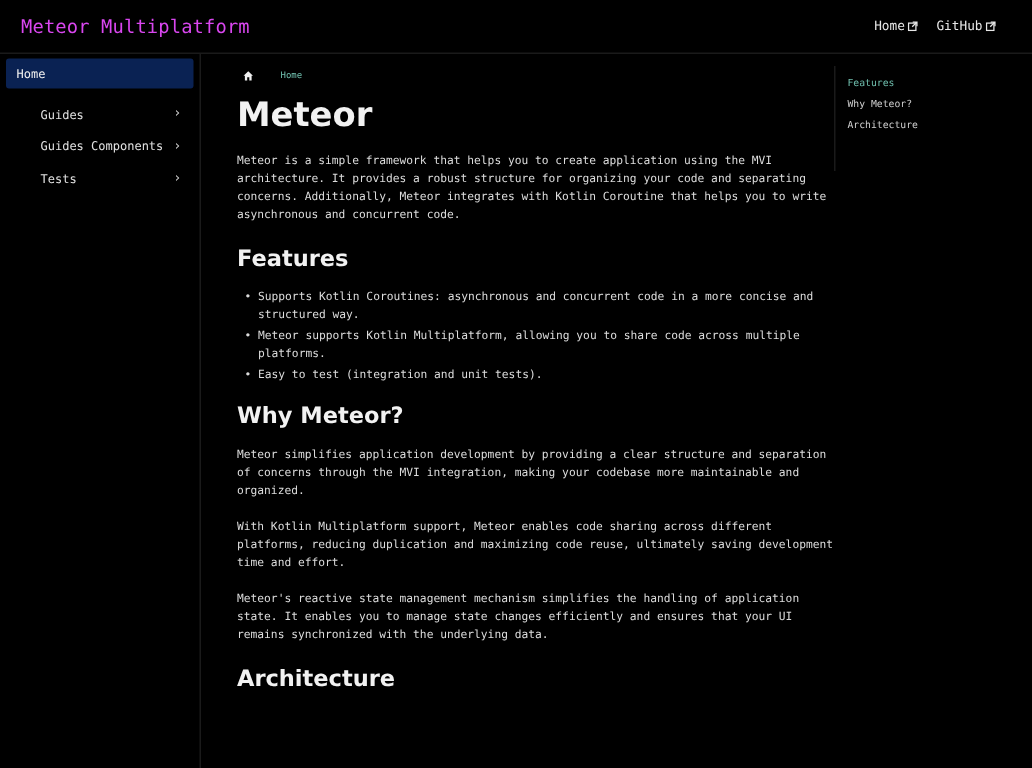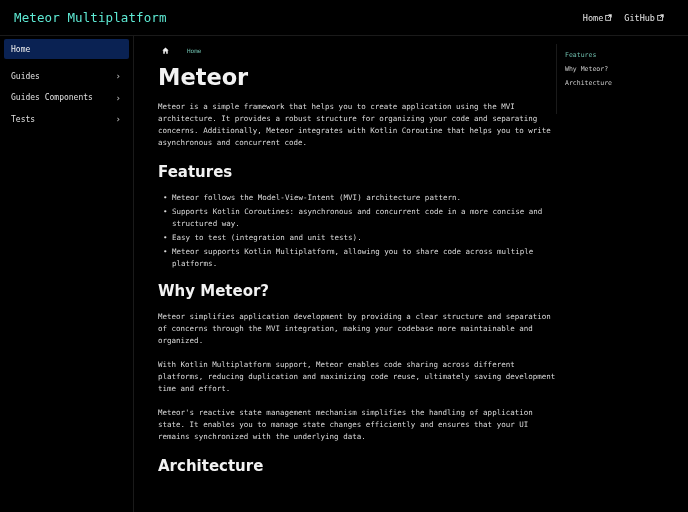--- a/index.html
+++ b/index.html
@@ -8,39 +8,39 @@
       background: #000; color: #e6e6e6;
       font-family: "DejaVu Sans Mono", "Liberation Mono", monospace;
     }
     .header {
       position: absolute; left: 0; top: 0; width: 688px; height: 36px;
       border-bottom: 1px solid #1a1a1a;
       display: flex; align-items: center; justify-content: space-between;
       padding: 0 14px;
     }
     .site-title {
-      font-size: 12.5px; color: #5eead4; letter-spacing: 0.1px;
+      font-size: 12.5px; color: #d946ef; letter-spacing: 0.1px;
     }
     .nav-links { display: flex; gap: 12px; align-items: center; padding-right: 10px; }
     .nav-link {
       font-size: 8.5px; color: #e6e6e6; text-decoration: none;
       display: flex; align-items: center; gap: 2px; cursor: pointer;
     }
     .ext-icon { width: 7px; height: 7px; display: inline-block; }
 
     .sidebar {
       position: absolute; left: 0; top: 36px; width: 134px; height: 476px;
       border-right: 1px solid #1a1a1a; padding: 3px 4px;
     }
     .side-item {
       height: 20px; margin-bottom: 1.4px; border-radius: 2px;
       display: flex; align-items: center; justify-content: space-between;
       padding: 0 8px 0 7px; font-size: 8px; color: #e0e0e0; cursor: pointer;
     }
-    .side-item + .side-item { margin-top: 1.5px; }
+    .side-item + .side-item { margin-top: 1.5px; margin-left: 16px; }
     .side-item.active { background: #0a2253; color: #f0f0f0; }
     .side-item .chev { font-size: 9px; color: #cfcfcf; }
 
     .main {
       position: absolute; left: 150px; top: 36px; width: 422px; height: 476px;
       padding: 8px 8px 0 8px; overflow: hidden;
     }
     .breadcrumb { display: flex; align-items: center; gap: 18px; height: 12px; margin-left: 4px; }
     .home-icon { width: 7px; height: 7px; display: inline-block; }
     .crumb { font-size: 6px; color: #6fbfae; }
@@ -122,24 +122,23 @@
       <path d="M5 0.8 L9.5 5 H8.2 V9.5 H6 V6.5 H4 V9.5 H1.8 V5 H0.5 Z" fill="#f0f0f0"></path>
     </svg>
     <span class="crumb">Home</span>
   </div>
 
   <h1 class="page-title">Meteor</h1>
   <p class="para">Meteor is a simple framework that helps you to create application using the MVI architecture. It provides a robust structure for organizing your code and separating concerns. Additionally, Meteor integrates with Kotlin Coroutine that helps you to write asynchronous and concurrent code.</p>
 
   <h2 class="h2">Features</h2>
   <ul class="feat">
-    <li>Meteor follows the Model-View-Intent (MVI) architecture pattern.</li>
     <li>Supports Kotlin Coroutines: asynchronous and concurrent code in a more concise and structured way.</li>
+    <li>Meteor supports Kotlin Multiplatform, allowing you to share code across multiple platforms.</li>
     <li>Easy to test (integration and unit tests).</li>
-    <li>Meteor supports Kotlin Multiplatform, allowing you to share code across multiple platforms.</li>
   </ul>
 
   <h2 class="h2">Why Meteor?</h2>
   <p class="para">Meteor simplifies application development by providing a clear structure and separation of concerns through the MVI integration, making your codebase more maintainable and organized.</p>
   <p class="para">With Kotlin Multiplatform support, Meteor enables code sharing across different platforms, reducing duplication and maximizing code reuse, ultimately saving development time and effort.</p>
   <p class="para">Meteor's reactive state management mechanism simplifies the handling of application state. It enables you to manage state changes efficiently and ensures that your UI remains synchronized with the underlying data.</p>
 
   <h2 class="h2">Architecture</h2>
 </main>
 

